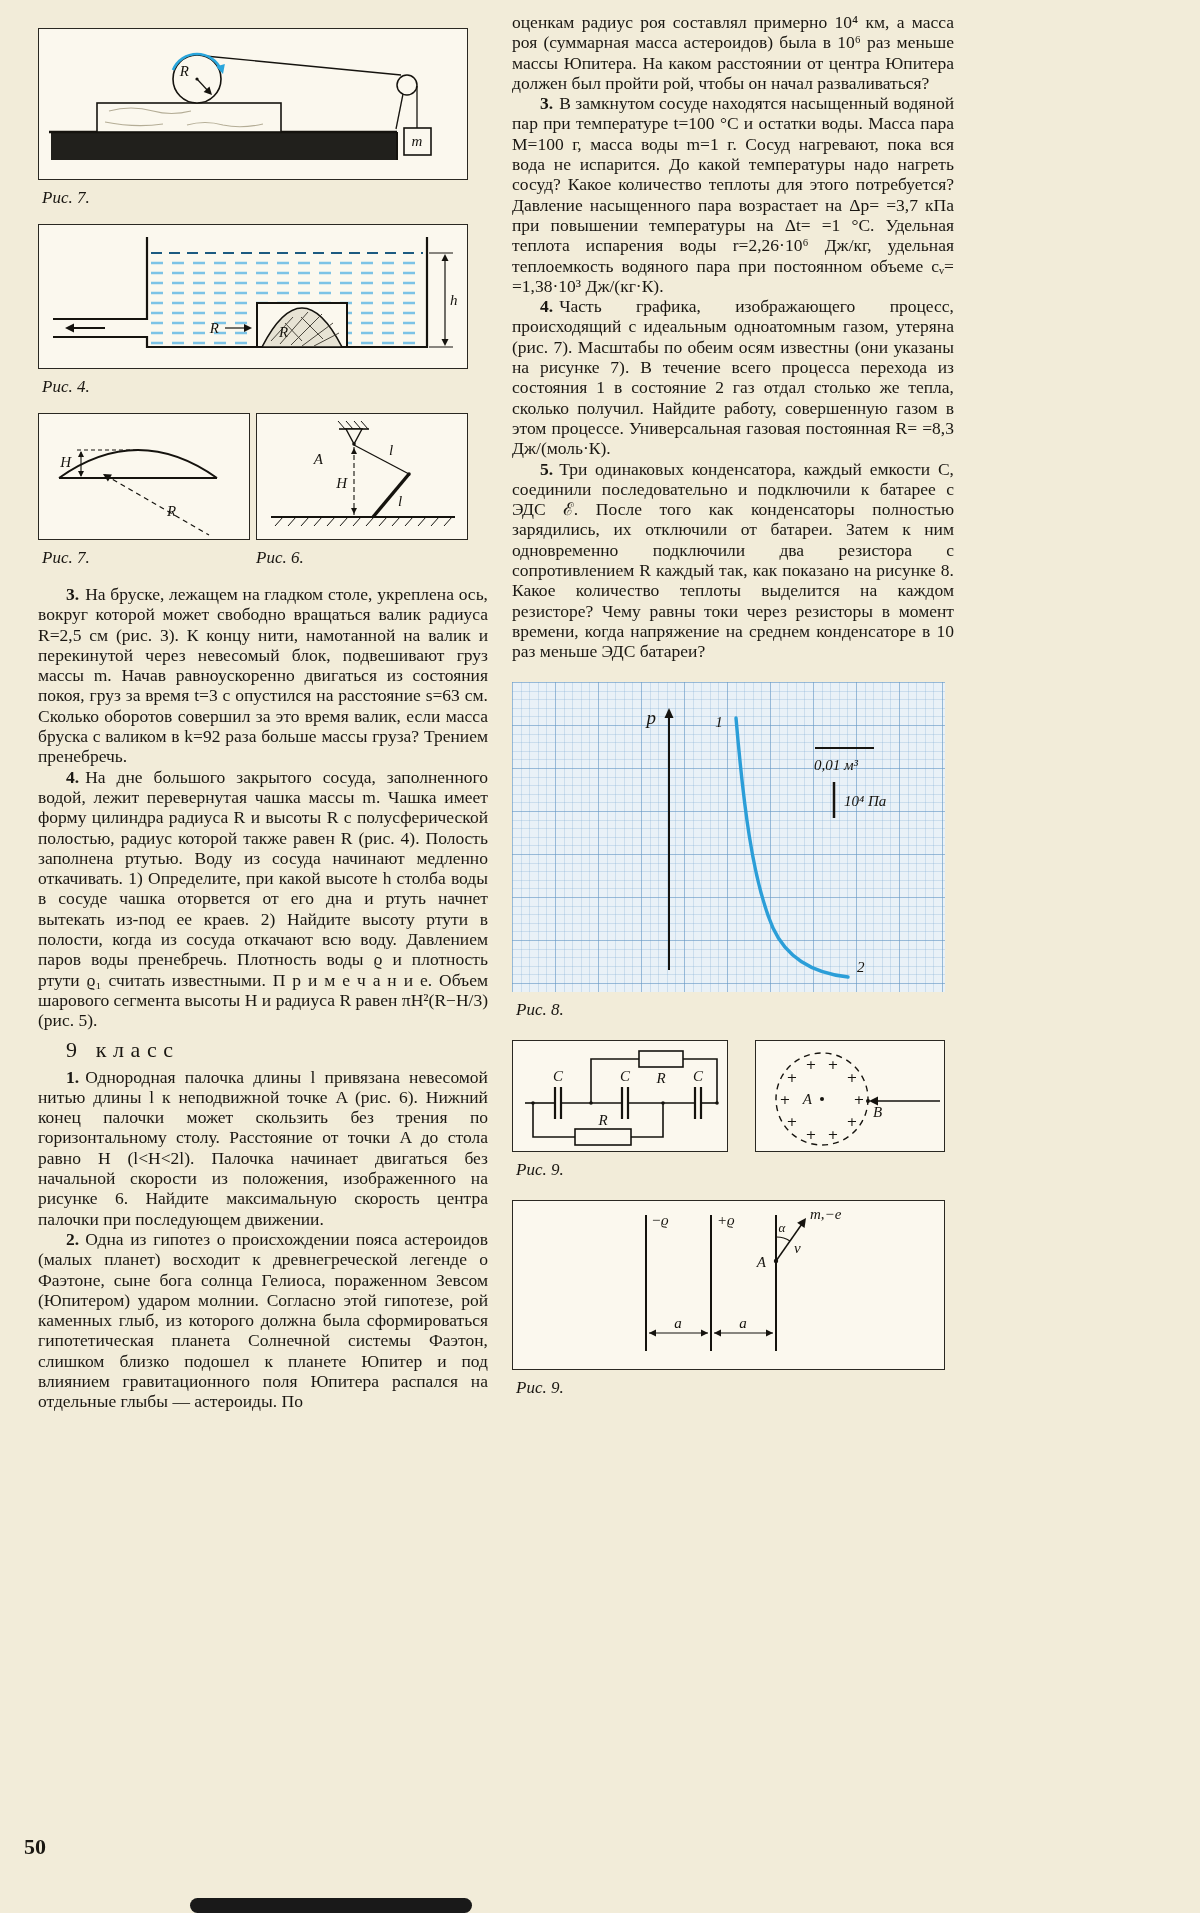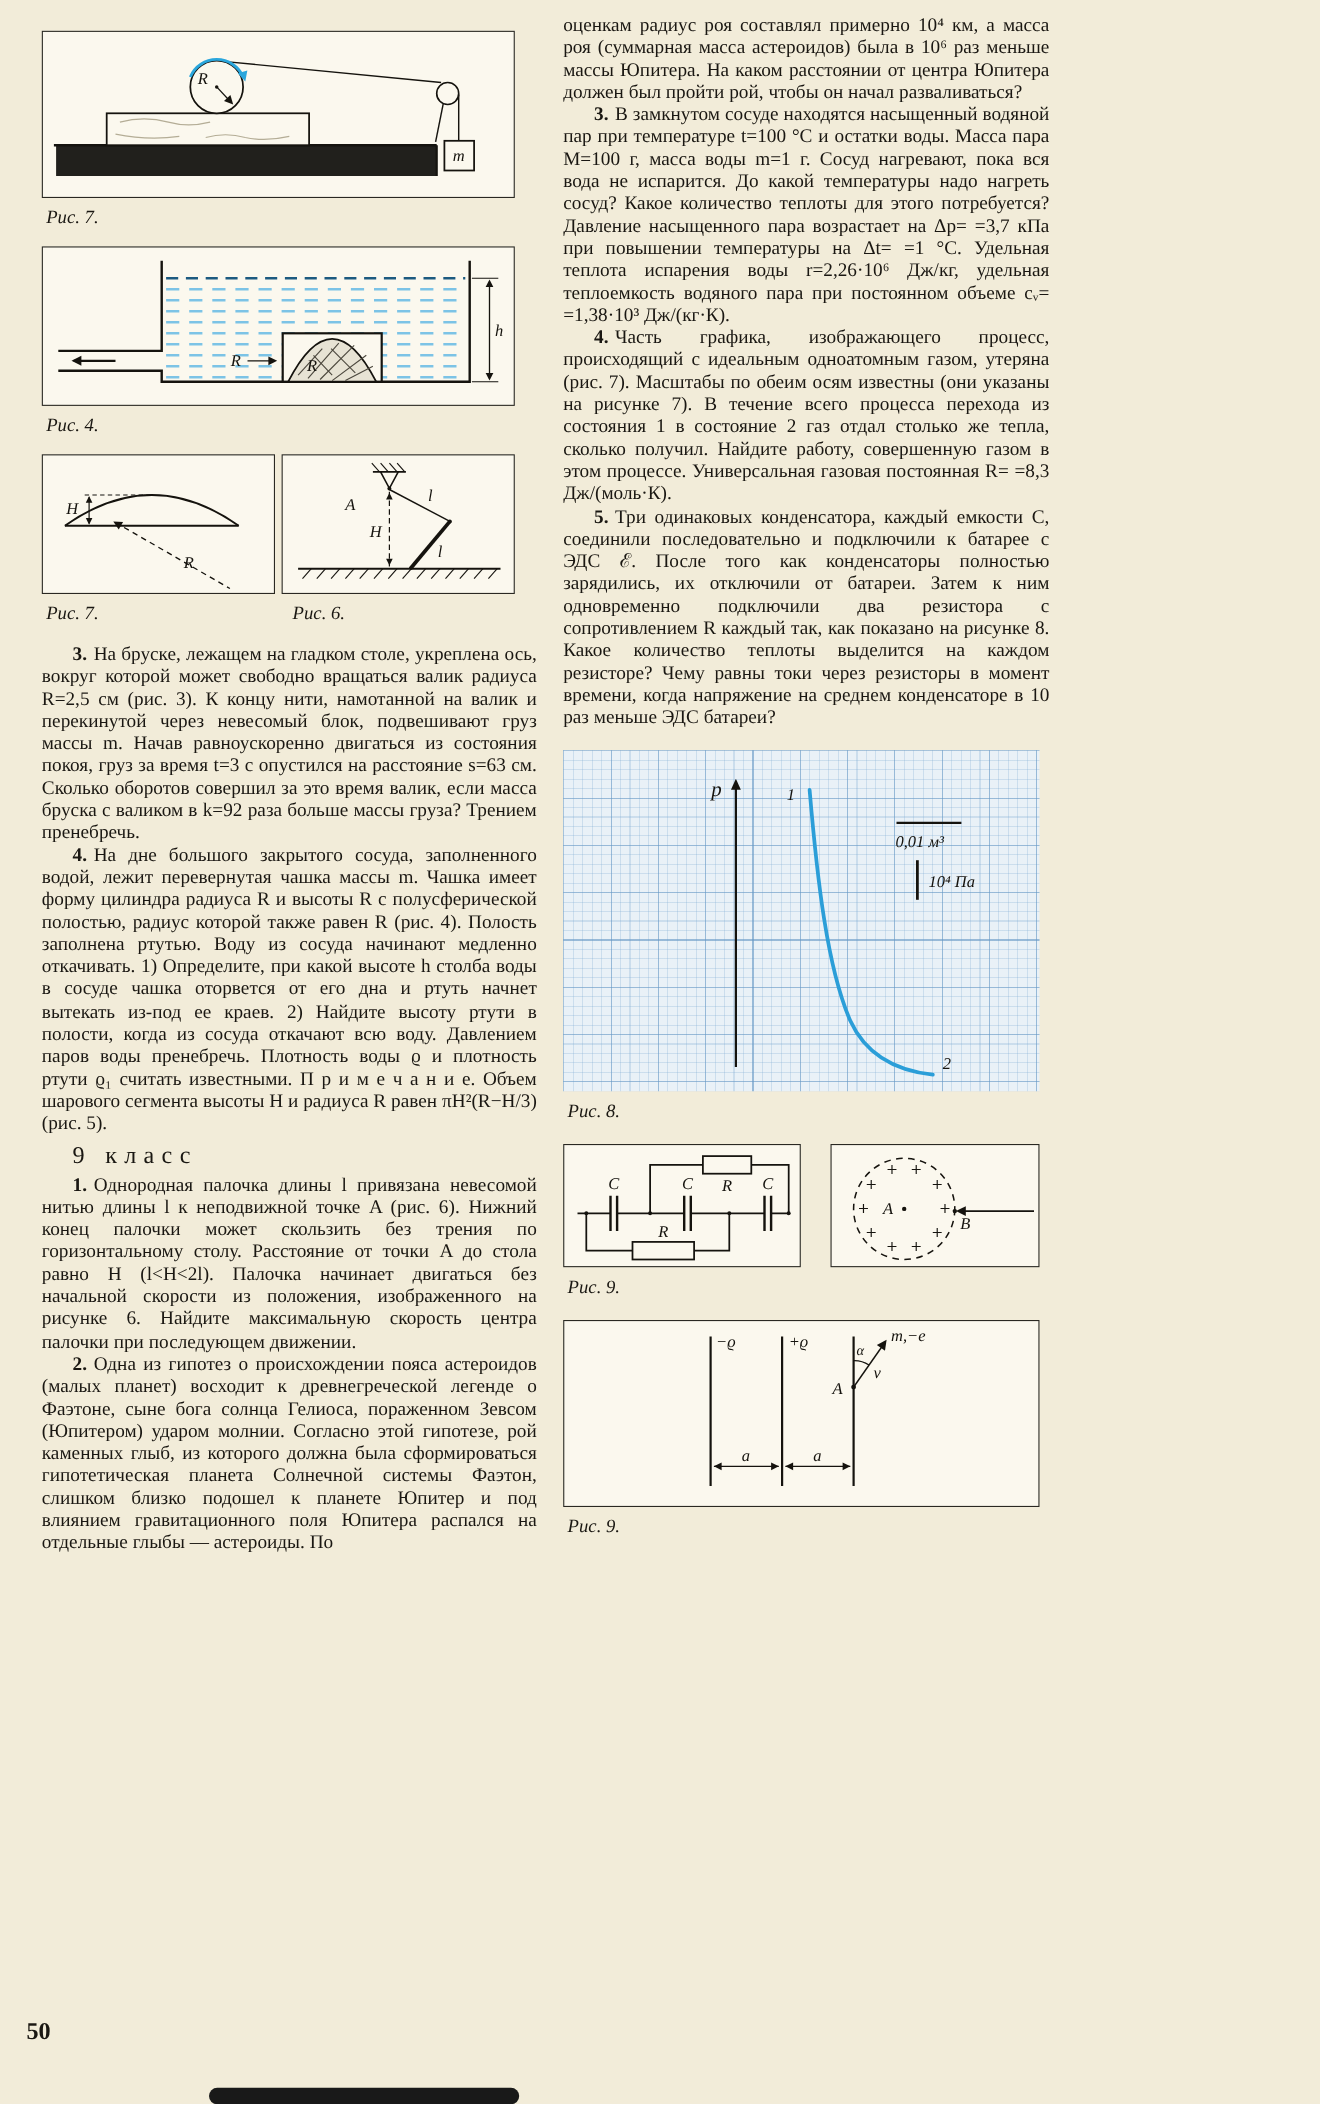--- a/index.html
+++ b/index.html
@@ -170,21 +170,21 @@
             <circle cx="97" cy="30" r="1.8" fill="#15130e"></circle>
             <circle cx="152" cy="60" r="1.8" fill="#15130e"></circle>
             <polygon points="-6,-3 0,0 -6,3" transform="translate(97,34) rotate(-90)" fill="#15130e"></polygon>
             <polygon points="-6,-3 0,0 -6,3" trans="" transform="translate(97,100) rotate(90)" fill="#15130e"></polygon>
             <text class="lbl" x="66" y="50" text-anchor="end">A</text>
             <text class="lbl" x="90" y="74" text-anchor="end">H</text>
             <text class="lbl" x="132" y="41">l</text>
             <text class="lbl" x="141" y="92">l</text>
           </svg>
         </div>
-        <figcaption class="figcap" style="margin-left:10px">Рис. 6.</figcaption>
+        <figcaption class="figcap" style="margin-left:0">Рис. 6.</figcaption>
       </figure>
     </div>
 
     <p class="para text-start"><b class="pnum">3.</b><span>На бруске, лежащем на гладком столе, укреплена ось, вокруг которой может свободно вращаться валик радиуса R=2,5 см (рис. 3). К концу нити, намотанной на валик и перекинутой через невесомый блок, подвешивают груз массы m. Начав равноускоренно двигаться из состояния покоя, груз за время t=3 с опустился на расстояние s=63 см. Сколько оборотов совершил за это время валик, если масса бруска с валиком в k=92 раза больше массы груза? Трением пренебречь.</span></p>
     <p class="para"><b class="pnum">4.</b><span>На дне большого закрытого сосуда, заполненного водой, лежит перевернутая чашка массы m. Чашка имеет форму цилиндра радиуса R и высоты R с полусферической полостью, радиус которой также равен R (рис. 4). Полость заполнена ртутью. Воду из сосуда начинают медленно откачивать. 1) Определите, при какой высоте h столба воды в сосуде чашка оторвется от его дна и ртуть начнет вытекать из-под ее краев. 2) Найдите высоту ртути в полости, когда из сосуда откачают всю воду. Давлением паров воды пренебречь. Плотность воды ϱ и плотность ртути ϱ₁ считать известными. П р и м е ч а н и е. Объем шарового сегмента высоты H и радиуса R равен πH²(R−H/3) (рис. 5).</span></p>
     <p class="klass">9 класс</p>
     <p class="para"><b class="pnum">1.</b><span>Однородная палочка длины l привязана невесомой нитью длины l к неподвижной точке A (рис. 6). Нижний конец палочки может скользить без трения по горизонтальному столу. Расстояние от точки A до стола равно H (l&lt;H&lt;2l). Палочка начинает двигаться без начальной скорости из положения, изображенного на рисунке 6. Найдите максимальную скорость центра палочки при последующем движении.</span></p>
     <p class="para"><b class="pnum">2.</b><span>Одна из гипотез о происхождении пояса астероидов (малых планет) восходит к древнегреческой легенде о Фаэтоне, сыне бога солнца Гелиоса, пораженном Зевсом (Юпитером) ударом молнии. Согласно этой гипотезе, рой каменных глыб, из которого должна была сформироваться гипотетическая планета Солнечной системы Фаэтон, слишком близко подошел к планете Юпитер и под влиянием гравитационного поля Юпитера распался на отдельные глыбы — астероиды. По</span></p>
   </div>
 

